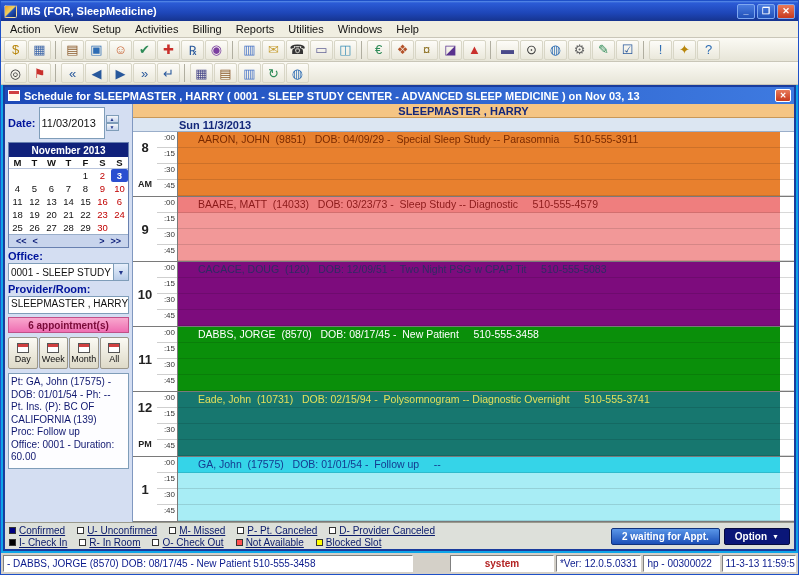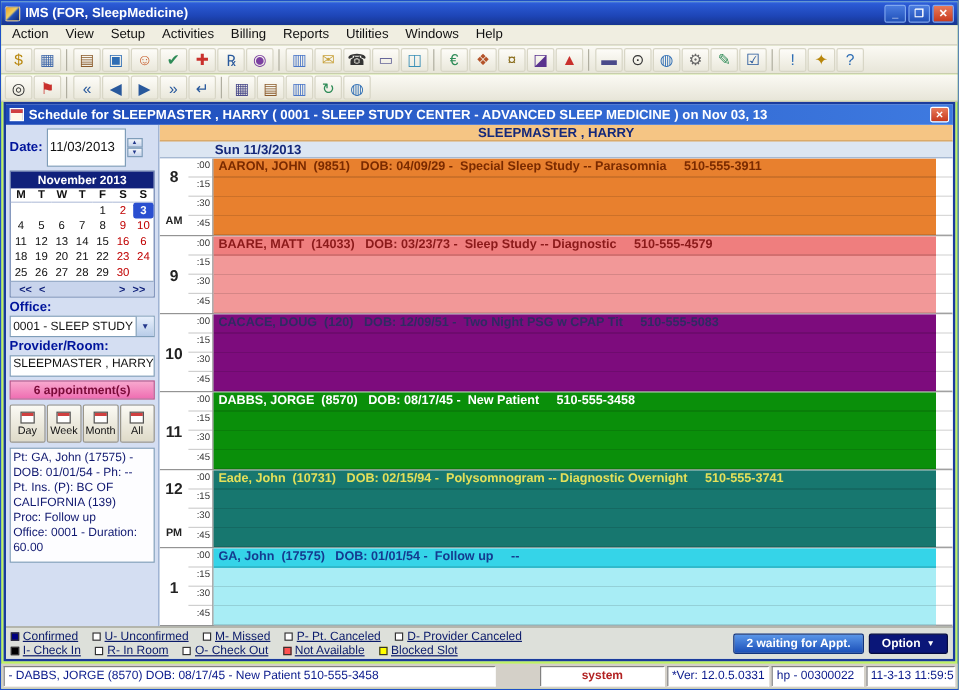--- a/index.html
+++ b/index.html
@@ -1,19 +1,19 @@
 <!DOCTYPE html>
 <html><head>
 <meta charset="utf-8">
 <style>
   * { box-sizing: border-box; margin: 0; padding: 0; }
   html,body { width:799px; height:575px; overflow:hidden; }
   body { font-family: "Liberation Sans", sans-serif; background:#C8C4BC; }
 
-  .window { width:799px; height:575px; display:flex; flex-direction:column; border:1px solid #1E50C8; background:#bef264; }
+  .window { width:799px; height:575px; display:flex; flex-direction:column; border:1px solid #1E50C8; background:#0ea5e9; }
 
   
   .titlebar { height:20px; flex:0 0 20px; display:flex; align-items:center; padding:0 3px;
     background:linear-gradient(180deg,#5A8EE8 0%,#2B5BD6 10%,#1E46B8 60%,#16348F 100%); }
   .app-icon { width:13px; height:13px; margin-right:4px; border-radius:2px;
     background:linear-gradient(135deg,#E8A02C 0%,#F0D060 45%,#2050B8 55%,#10286E 100%); border:1px solid #FFFFFF66; }
   .titlebar .title { color:#fff; font-size:11px; font-weight:bold; flex:1; white-space:nowrap; overflow:hidden; }
   .wbtn { width:18px; height:15px; margin-left:2px; border:1px solid #7FA8F0; border-radius:2px; color:#fff;
     font-size:9px; font-weight:bold; display:flex; align-items:center; justify-content:center;
     background:linear-gradient(#4A7CE0,#2050B8); }
@@ -92,22 +92,22 @@
   .hour { height:65px; display:flex; border-bottom:1px solid #7A7A7A; background:#fff; }
   .hlabel { width:24px; flex:0 0 24px; display:flex; flex-direction:column; align-items:center; justify-content:center; }
   .hnum { font-size:13px; font-weight:bold; color:#222; }
   .mer { font-size:9px; font-weight:bold; color:#222;margin-top:24px; }
   .mins { width:20px; flex:0 0 20px; display:flex; flex-direction:column; }
   .min { height:16px; font-size:8px; color:#333; text-align:right; padding:1px 2px 0 0; border-bottom:1px solid #CFCFCF; }
   .mins .min:last-child { border-bottom:none; }
   .slots { flex:1; position:relative; border-left:1px solid #7A7A7A; }
   .slot { height:16px; border-bottom:1px solid #D8D8D8; }
   .slots .slot:last-child { border-bottom:none; }
-  .appt { position:absolute; left:0; top:0; bottom:0; right:14px; font-size:10.5px; font-weight:bold;
-    padding:1px 4px; white-space:pre; overflow:hidden; }
+  .appt { position:absolute; left:0; top:0; bottom:0; right:14px; font-size:10.5px; font-weight:normal;
+    padding:1px 20px; white-space:pre; overflow:hidden; }
 
   
   .legendbar { height:27px; flex:0 0 27px; background:#DDE0DA; border-top:1px solid #9A9A8E; display:flex; justify-content:space-between; padding:1px 4px; }
   .legend-rows { display:flex; flex-direction:column; justify-content:center; }
   .legend-row { display:flex; align-items:center; height:12px; }
   .litem { display:inline-flex; align-items:center; margin-right:12px; font-size:10px; color:#0A1A6A; white-space:nowrap;text-decoration:underline; }
   .lsq { width:7px; height:7px; border:1px solid #333; margin-right:3px; display:inline-block; }
   .fbtns { display:flex; align-items:center; gap:4px; }
   .btn-waiting { height:17px; padding:0 10px; background:linear-gradient(#5A96E8,#1A4FB8); border:1px solid #10337E; border-radius:2px;
     color:#fff; font-size:10px; font-weight:bold; display:flex; align-items:center; }

